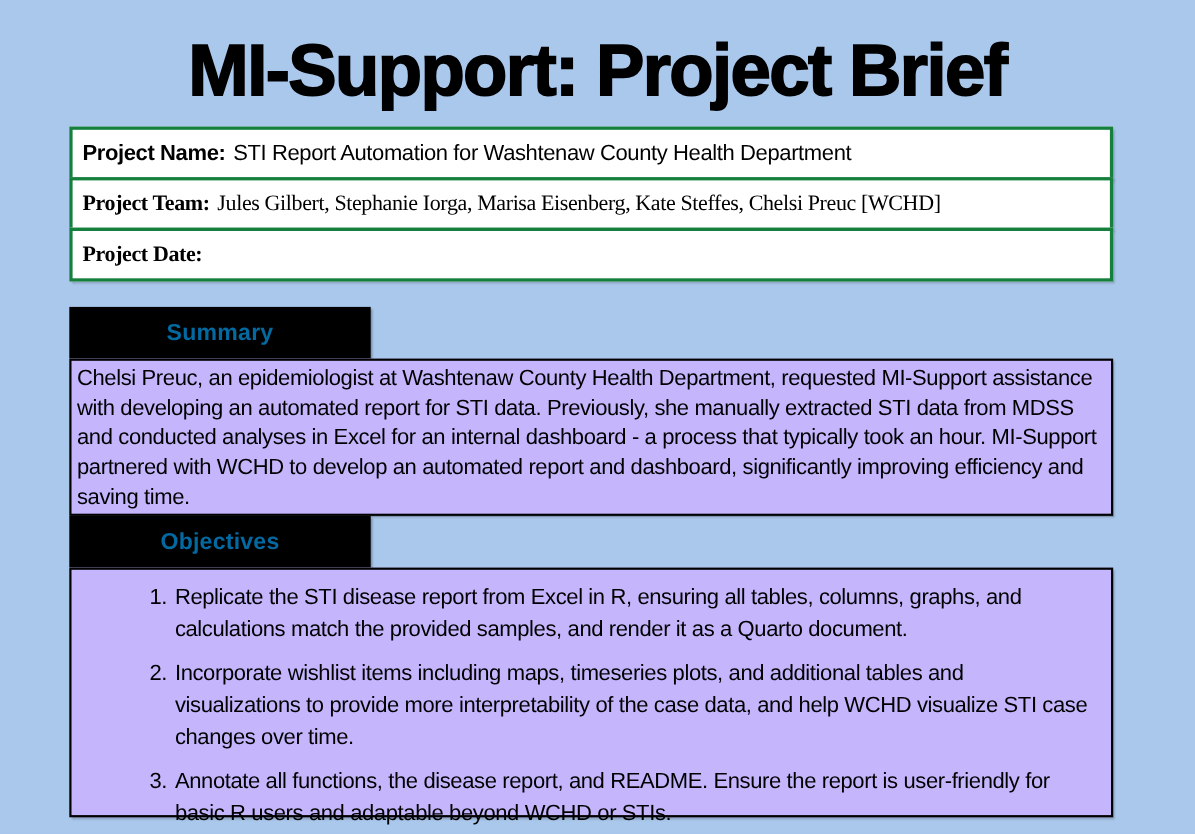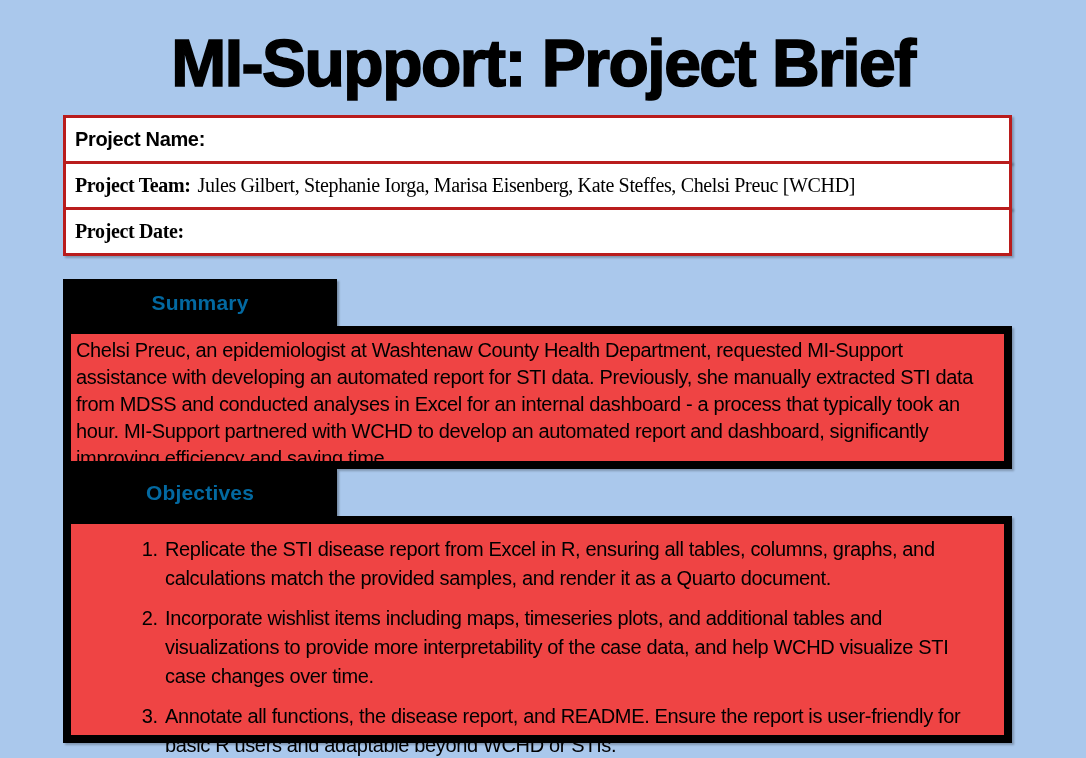--- a/index.html
+++ b/index.html
@@ -32,21 +32,21 @@
     position: absolute;
     left: 63px;
     top: 95px;
     width: 949px;
   }
 
   
   .info-table { width: 100%; }
   .info-row {
     background: #fff;
-    border: 3px solid #b91c1c;
+    border: 3px solid #15803d;
     height: 49px;
     display: flex;
     align-items: center;
     padding-left: 9px;
     font-size: 20px;
     letter-spacing: -0.35px;
     box-shadow: 2px 2px 2px rgba(0,0,0,0.25);
   }
   .info-row + .info-row { margin-top: -3px; font-family: Liberation Serif, serif; }
   .info-label { font-weight: bold; margin-right: 7px; white-space: nowrap; }
@@ -64,22 +64,22 @@
     align-items: center;
     justify-content: center;
     letter-spacing: 0.2px;
     box-shadow: 2px 2px 2px rgba(0,0,0,0.3);
   }
   .tab-summary { margin-top: 23px; }
   .tab-objectives { }
 
   
   .section-box {
-    background: #ef4444;
-    border: 8px solid #000000;
+    background: #c4b5fd;
+    border: 2px solid #000000;
     box-shadow: 2px 2px 2px rgba(0,0,0,0.25);
   }
   .summary-box {
     height: 143px;
     padding: 3px 6px 0 5px;
     font-size: 20px;
     line-height: 27px;
     letter-spacing: -0.35px;
     color: #000;
   }
@@ -103,20 +103,21 @@
 <div class="page">
 
   <div class="title">MI-Support: Project Brief</div>
 
   <div class="content">
 
     <div class="info-table">
 
       <div class="info-row">
         <span class="info-label">Project Name:</span>
+        <span class="info-value">STI Report Automation for Washtenaw County Health Department</span>
       </div>
 
       <div class="info-row">
         <span class="info-label">Project Team:</span>
         <span class="info-value">Jules Gilbert, Stephanie Iorga, Marisa Eisenberg, Kate Steffes, Chelsi Preuc [WCHD]</span>
       </div>
 
       <div class="info-row">
         <span class="info-label">Project Date:</span>
       </div>

